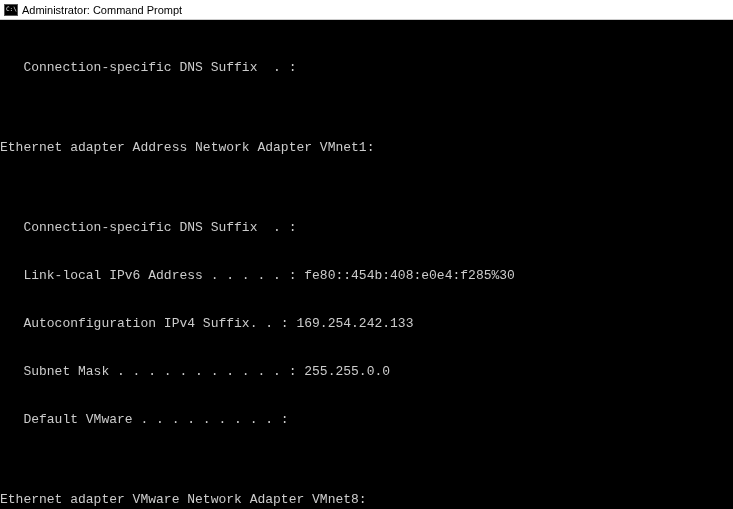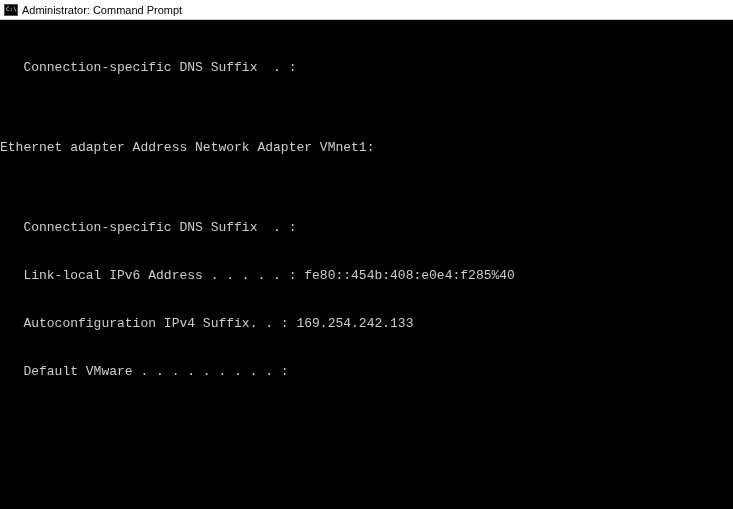--- a/index.html
+++ b/index.html
@@ -55,24 +55,26 @@
   <span class="titlebar-icon"></span>
   <span>Administrator: Command Prompt</span>
 </div>
 
 <div class="terminal">
   <div class="line">   Connection-specific DNS Suffix  . :</div>
   <div class="line"></div>
   <div class="line">Ethernet adapter Address Network Adapter VMnet1:</div>
   <div class="line"></div>
   <div class="line">   Connection-specific DNS Suffix  . :</div>
-  <div class="line">   Link-local IPv6 Address . . . . . : fe80::454b:408:e0e4:f285%40</div>
+  <div class="line">   Link-local IPv6 Address . . . . . : fe80::454b:408:e0e4:f285%30</div>
   <div class="line">   Autoconfiguration IPv4 Suffix. . : 169.254.242.133</div>
+  <div class="line">   Subnet Mask . . . . . . . . . . . : 255.255.0.0</div>
   <div class="line">   Default VMware . . . . . . . . . :</div>
   <div class="line"></div>
+  <div class="line">Ethernet adapter VMware Network Adapter VMnet8:</div>
   <div class="line"></div>
   
   
   
   
   
   <div class="line"></div>
   
   <div class="line"></div>
   

